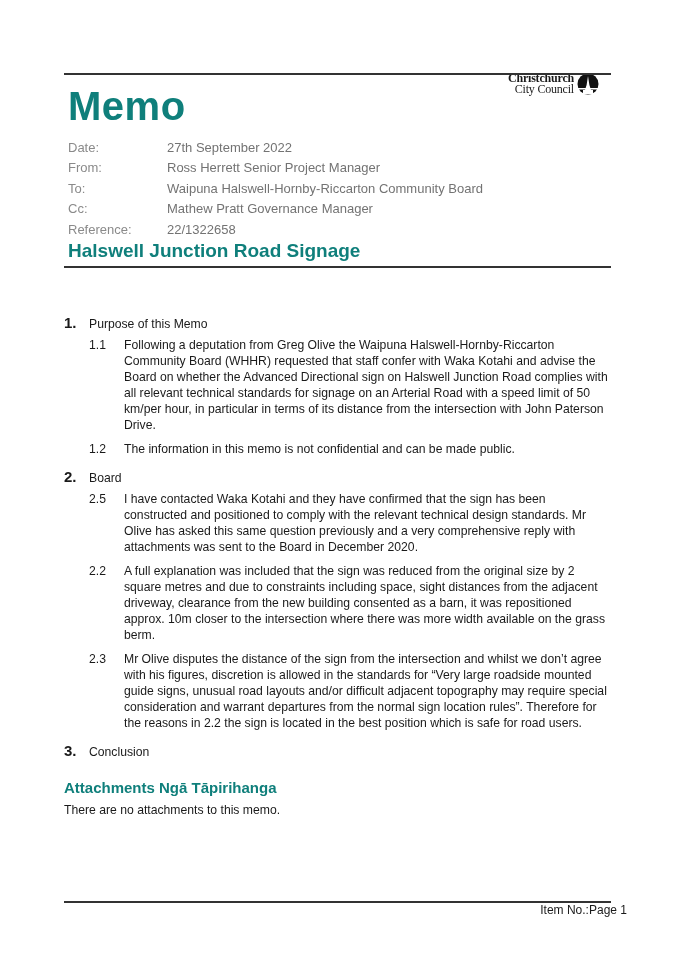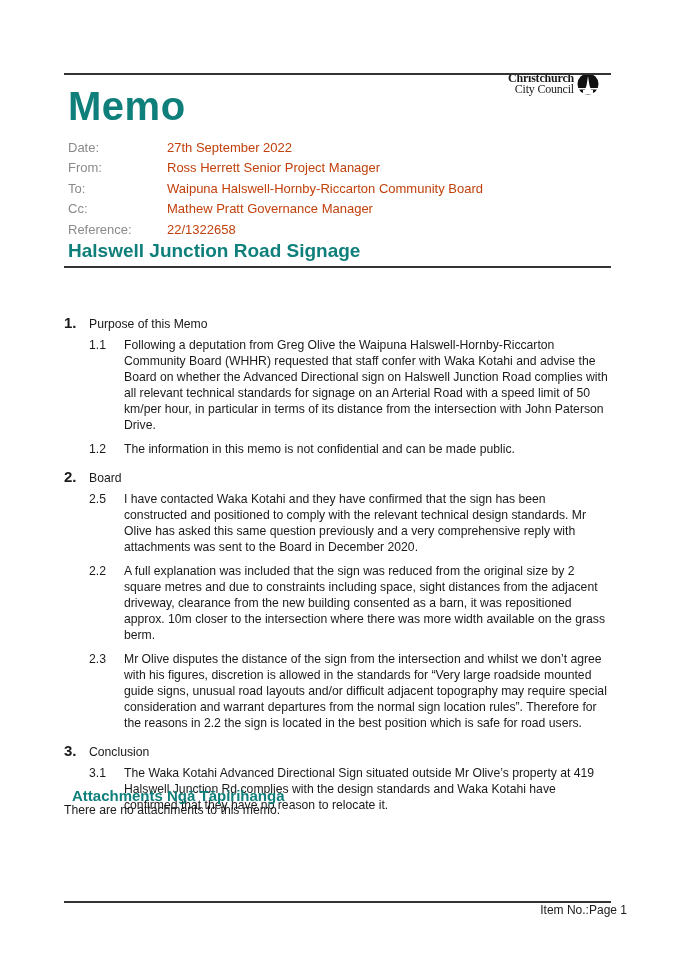--- a/index.html
+++ b/index.html
@@ -8,32 +8,32 @@
     .logo { position: absolute; right: 76px; top: 40px; display: flex; align-items: center; margin-top: 33px; }
     .logo-text { text-align: right; font-family: "Liberation Serif", "DejaVu Serif", serif; line-height: 11px; }
     .logo-l1 { font-size: 12px; font-weight: bold; letter-spacing: -0.2px; }
     .logo-l2 { font-size: 12px; letter-spacing: -0.2px; }
     .logo-icon { width: 22px; height: 22px; margin-left: 3px; }
     .top-rule { position: absolute; left: 64px; right: 64px; top: 73px; height: 2px; background: #333; }
     .title { position: absolute; left: 68px; top: 84px; font-size: 40px; font-weight: bold; color: #0f7f7b; letter-spacing: 0.5px; margin: 0; }
     .meta { position: absolute; left: 68px; top: 137px; font-size: 13px; }
     .meta-row { display: flex; height: 20.5px; align-items: center; }
     .meta-label { width: 99px; color: #8a8a8a; }
-    .meta-value { color: #c2410c; }
+    .meta-value { color: #737373; }
     .subject { position: absolute; left: 68px; top: 240px; font-size: 19px; font-weight: bold; color: #0f7f7b; margin: 0; }
     .subject-rule { position: absolute; left: 64px; right: 64px; top: 266px; height: 2px; background: #333; }
     .sections { position: absolute; left: 64px; right: 64px; top: 315px; font-size: 12.2px; line-height: 16px; }
     .section { margin-bottom: 12px; }
     .sec-head { display: flex; align-items: baseline; height: 18px; }
     .sec-num { width: 25px; font-weight: bold; font-size: 15px; }
     .sec-title { font-size: 12.2px; }
     .para { display: flex; margin-top: 4px; margin-bottom: 8px; }
     .para-num { width: 35px; margin-left: 25px; flex-shrink: 0; }
     .para-text { flex: 1; }
-    .attach-head { position: absolute; left: 64px; top: 779px; font-size: 15px; font-weight: bold; color: #0f7f7b; margin: 8px; }
+    .attach-head { position: absolute; left: 64px; top: 779px; font-size: 15px; font-weight: bold; color: #0f7f7b; margin: 0; }
     .attach-text { position: absolute; left: 64px; top: 803px; font-size: 12.2px; }
     .footer-rule { position: absolute; left: 64px; right: 64px; top: 901px; height: 1.5px; background: #333; }
     .footer { position: absolute; left: 64px; right: 48px; top: 903px; display: flex; justify-content: flex-end; font-size: 12px; }
   </style>
 </head>
 <body>
 
 <div class="logo">
   <div class="logo-text">
     <div class="logo-l1">Christchurch</div>
@@ -108,24 +108,20 @@
       <span class="para-num">2.3</span>
       <span class="para-text">Mr Olive disputes the distance of the sign from the intersection and whilst we don’t agree with his figures, discretion is allowed in the standards for “Very large roadside mounted guide signs, unusual road layouts and/or difficult adjacent topography may require special consideration and warrant departures from the normal sign location rules”. Therefore for the reasons in 2.2 the sign is located in the best position which is safe for road users.</span>
     </div>
   </div>
 
   <div class="section">
     <div class="sec-head">
       <span class="sec-num">3.</span>
       <span class="sec-title">Conclusion</span>
     </div>
-    <div class="para">
-      <span class="para-num">3.1</span>
-      <span class="para-text">The Waka Kotahi Advanced Directional Sign situated outside Mr Olive’s property at 419 Halswell Junction Rd complies with the design standards and Waka Kotahi have confirmed that they have no reason to relocate it.</span>
-    </div>
   </div>
 </div>
 
 <h3 class="attach-head">Attachments Ngā Tāpirihanga</h3>
 <div class="attach-text">There are no attachments to this memo.</div>
 
 <div class="footer-rule"></div>
 <div class="footer">
   <span>Item No.:</span>
   <span>Page 1</span>

